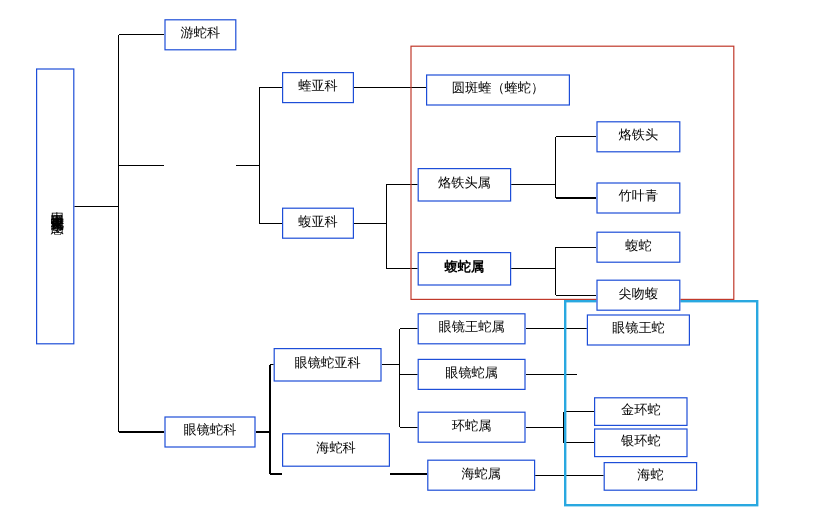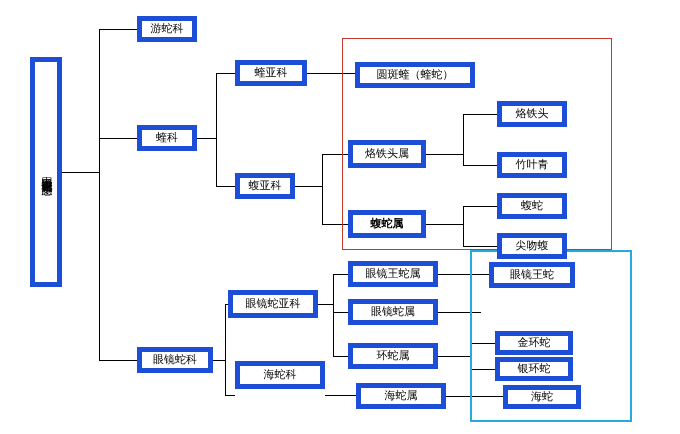--- a/index.html
+++ b/index.html
@@ -19,21 +19,21 @@
     position: absolute;
     left: 0;
     top: 0;
     width: 680px;
     height: 434px;
     pointer-events: none;
   }
   .node {
     position: absolute;
     box-sizing: border-box;
-    border: 5px solid #1d4ed8;
+    border: 1px solid #1d4ed8;
     background: #ffffff;
     color: #000000;
     font-size: 11px;
     line-height: 1.25;
     display: flex;
     align-items: center;
     justify-content: center;
     text-align: left;
     z-index: 3;
   }
@@ -117,25 +117,24 @@
     </g>
   </svg>
 
   <div class="group-box group-red" style="left:342px; top:38px; width:270px; height:212px;"></div>
   <div class="group-box group-blue" style="left:470px; top:250px; width:162px; height:172px;"></div>
 
   <div class="node root" style="left:30px; top:57px; width:32px; height:230px;">中国毒蛇进化树示意图</div>
 
   <div class="node" style="left:137px; top:16px; width:60px; height:26px;">游蛇科</div>
 
-  <div class="node" style="left:137px; top:125px; width:60px; height:26px;">蝰科</div>
 
   <div class="node" style="left:137px; top:347px; width:76px; height:26px;">眼镜蛇科</div>
 
-  <div class="node" style="left:235px; top:60px; width:72px; height:26px;">蝰亚科</div>
+  <div class="node" style="left:235px; top:60px; width:60px; height:26px;">蝰亚科</div>
 
   <div class="node" style="left:235px; top:173px; width:60px; height:26px;">蝮亚科</div>
 
   <div class="node" style="left:228px; top:290px; width:90px; height:28px;">眼镜蛇亚科</div>
 
   <div class="node" style="left:235px; top:361px; width:90px; height:28px;">海蛇科</div>
 
   <div class="node" style="left:355px; top:62px; width:120px; height:26px;">圆斑蝰（蝰蛇）</div>
 
   <div class="node" style="left:348px; top:140px; width:78px; height:28px;">烙铁头属</div>

